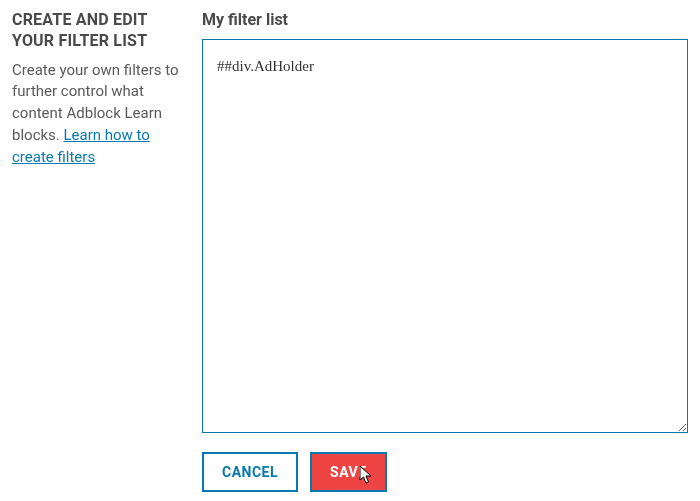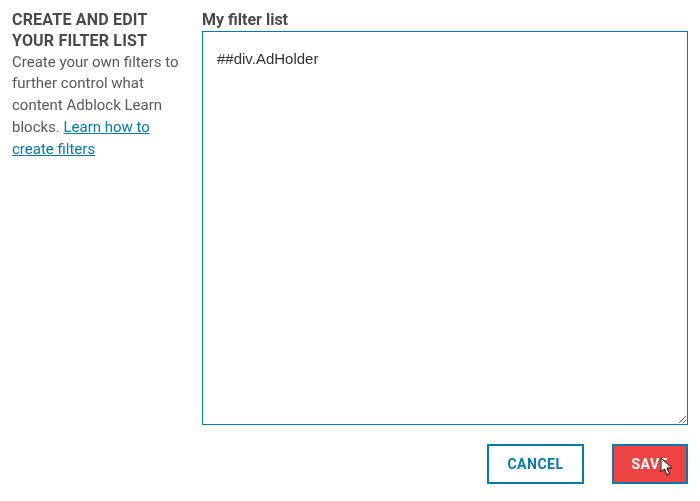--- a/index.html
+++ b/index.html
@@ -18,57 +18,56 @@
     }
     .sidebar {
       width: 168px;
       flex-shrink: 0;
     }
     .sidebar h2 {
       font-size: 16px;
       font-weight: 700;
       color: #4a4a4a;
       line-height: 1.3;
-      margin-bottom: 0;
+      margin-bottom: 8px;
       letter-spacing: 0.2px;
     }
     .sidebar p {
       font-size: 15px;
       line-height: 1.45;
       color: #5a5a5a;
     }
     .sidebar a {
       color: #0779ae;
       text-decoration: underline;
     }
     .main {
       flex: 1;
     }
     .main h3 {
       font-size: 16px;
       font-weight: 700;
       color: #4a4a4a;
-      margin-bottom: 2px;
+      margin-bottom: 10px;
     }
     .filter-textarea {
       width: 100%;
       height: 394px;
       border: 1px solid #0779ae;
       padding: 16px 14px;
-      font-family: Liberation Sans, sans-serif;
+      font-family: Liberation Serif, serif;
       font-size: 15px;
       color: #333;
       resize: both;
       outline: none;
       line-height: 1.4;
     }
     .buttons {
       display: flex;
-      justify-content: flex-end;
-      gap: 28px;
+      gap: 12px;
       margin-top: 16px;
     }
     .btn {
       font-size: 14px;
       font-weight: 700;
       padding: 10px 18px;
       border: 2px solid;
       cursor: pointer;
       letter-spacing: 0.5px;
       position: relative;

